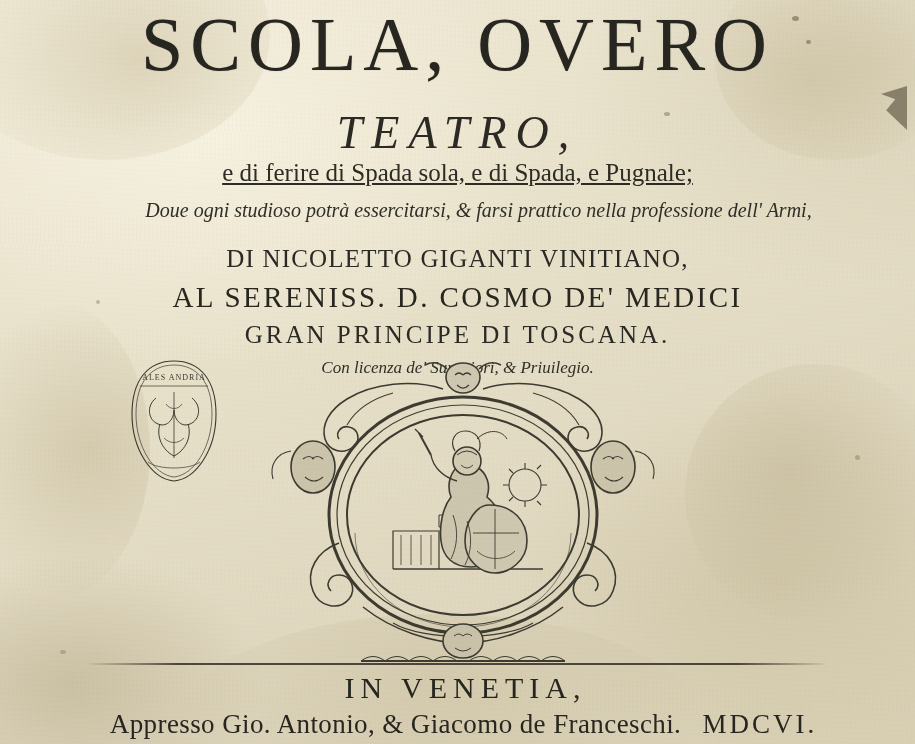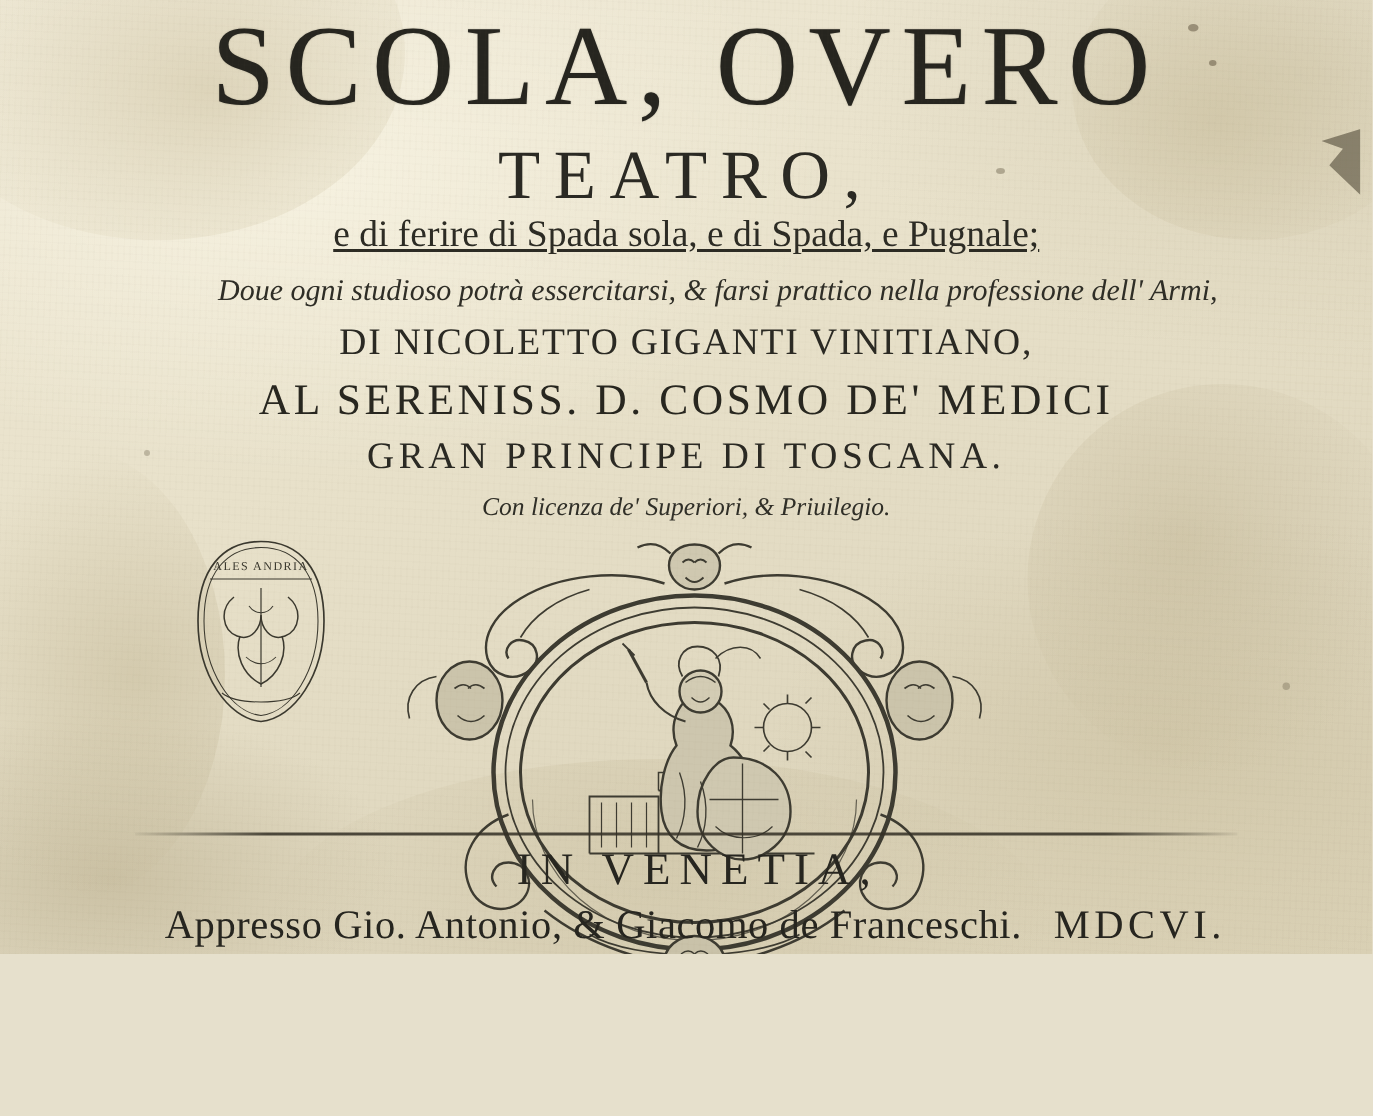--- a/index.html
+++ b/index.html
@@ -11,21 +11,21 @@
     height: 744px;
     overflow: hidden;
     background: #e6e0cc;
     font-family: "Liberation Serif", serif;
   }
 
   
   #page {
     position: relative;
     width: 915px;
-    height: 636px;
+    height: 744px;
     overflow: hidden;
     background:
       radial-gradient(ellipse 55% 45% at 22% 18%, rgba(255,252,238,0.55), rgba(255,252,238,0) 70%),
       radial-gradient(ellipse 40% 35% at 85% 78%, rgba(196,184,150,0.45), rgba(196,184,150,0) 72%),
       radial-gradient(ellipse 30% 25% at 8% 92%, rgba(180,168,135,0.5), rgba(180,168,135,0) 70%),
       radial-gradient(ellipse 45% 40% at 95% 8%, rgba(205,196,168,0.5), rgba(205,196,168,0) 75%),
       linear-gradient(160deg, #efe9d6 0%, #e8e1ca 40%, #ded6bd 75%, #d9d0b4 100%);
   }
   
   #grain {
@@ -86,22 +86,23 @@
     line-height: 1;
     margin-top: 6px;
     color: #26251f;
     text-shadow: 0 0 1px rgba(40,38,30,0.35);
   }
   #title-sub {
     font-family: "Liberation Serif", serif;
     font-size: 46px;
     letter-spacing: 9px;
     line-height: 1;
-    margin-top: 12px;
+    margin-top: 28px;
     color: #2a2923;
+    font-style: italic;
   }
   #desc1 {
     font-family: "Liberation Serif", serif;
     font-size: 25px;
     line-height: 1.18;
     margin-top: 14px;
     color: #2c2b24;
   }
   #desc2 {
     font-family: "Liberation Serif", serif;
@@ -116,21 +117,21 @@
     font-style: italic;
     font-size: 20px;
     margin-top: 11px;
     color: #2e2d26;
     padding-left: 42px;
   }
   #author {
     font-family: "Liberation Serif", serif;
     font-size: 25px;
     letter-spacing: 1.2px;
-    margin-top: 9px;
+    margin-top: 23px;
     color: #2a2923;
   }
   #dedication {
     font-family: "Liberation Serif", serif;
     font-size: 29px;
     letter-spacing: 2.4px;
     margin-top: 8px;
     color: #27261f;
   }
   #dedication-sub {

